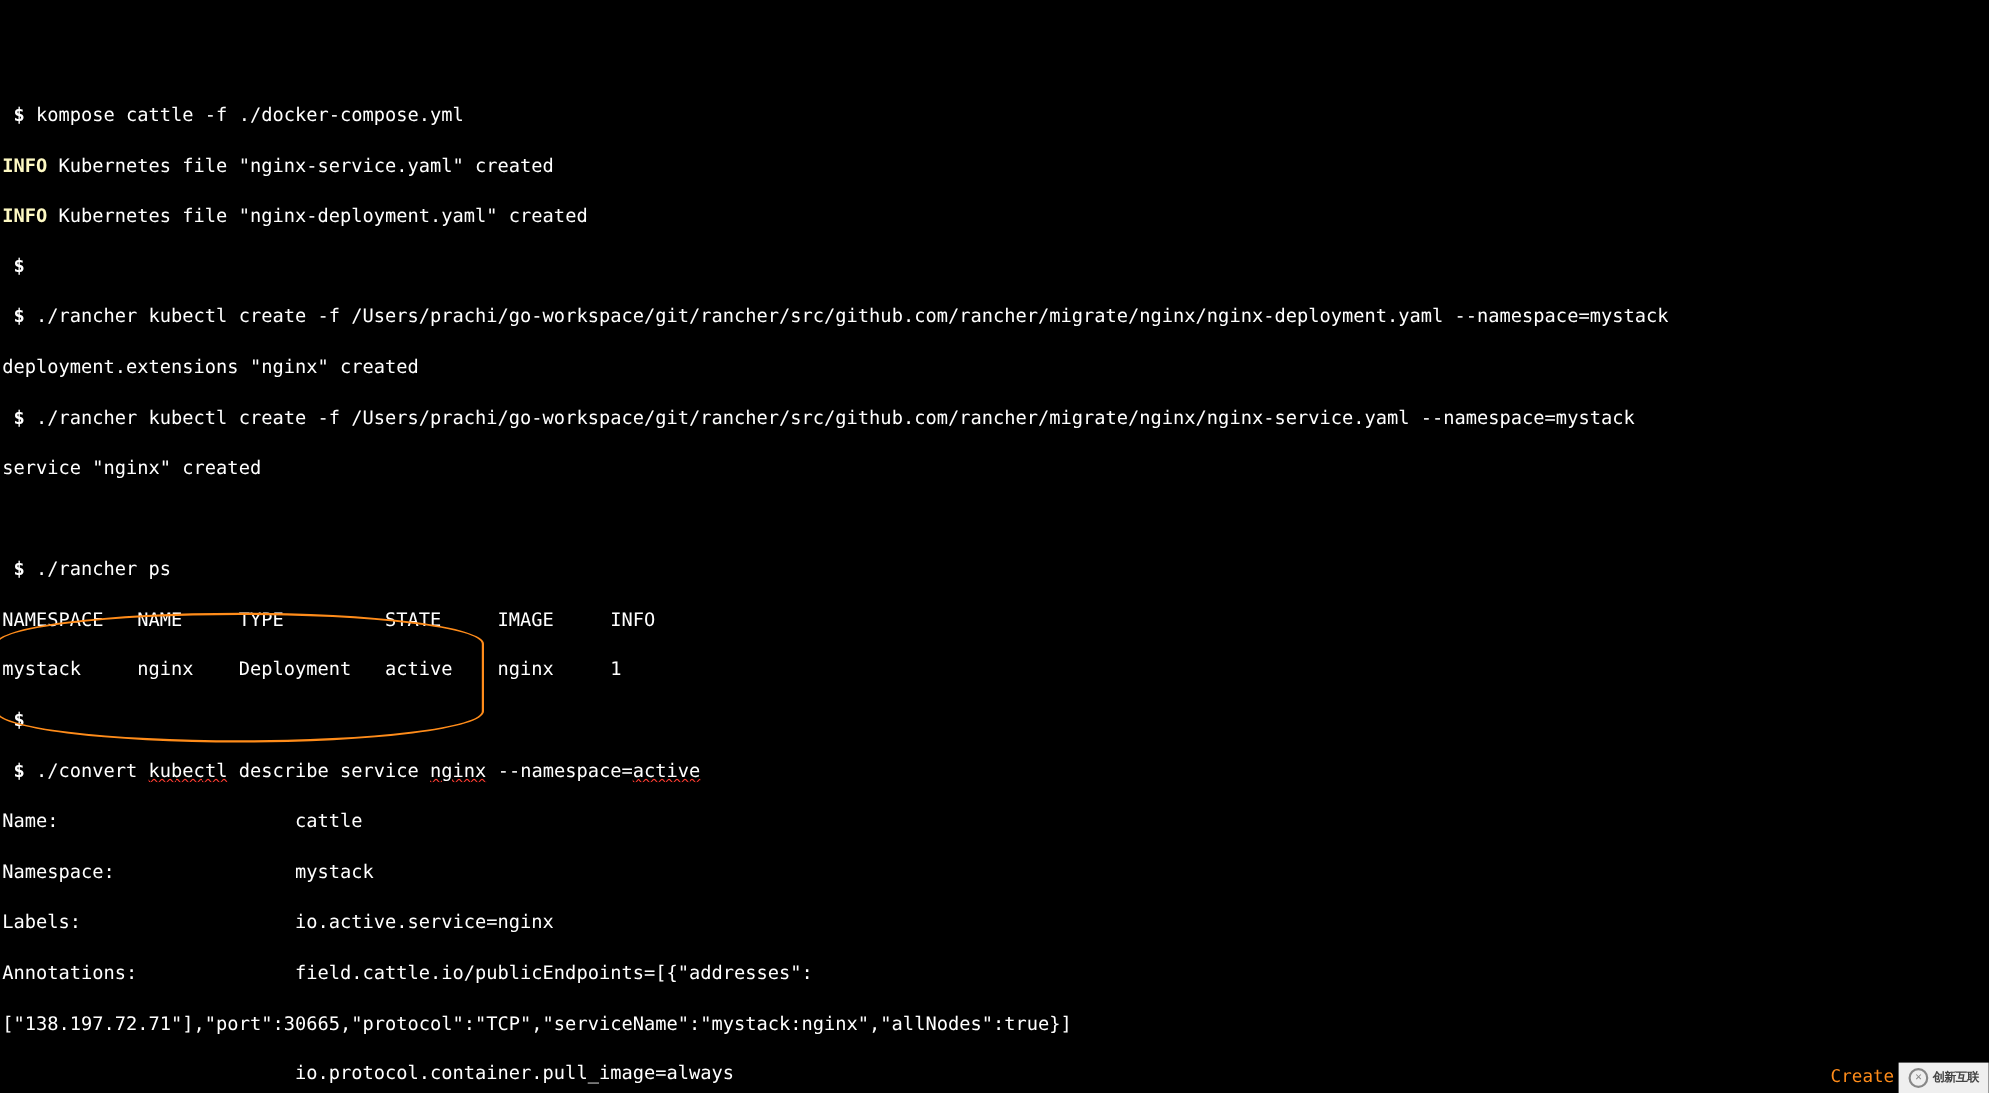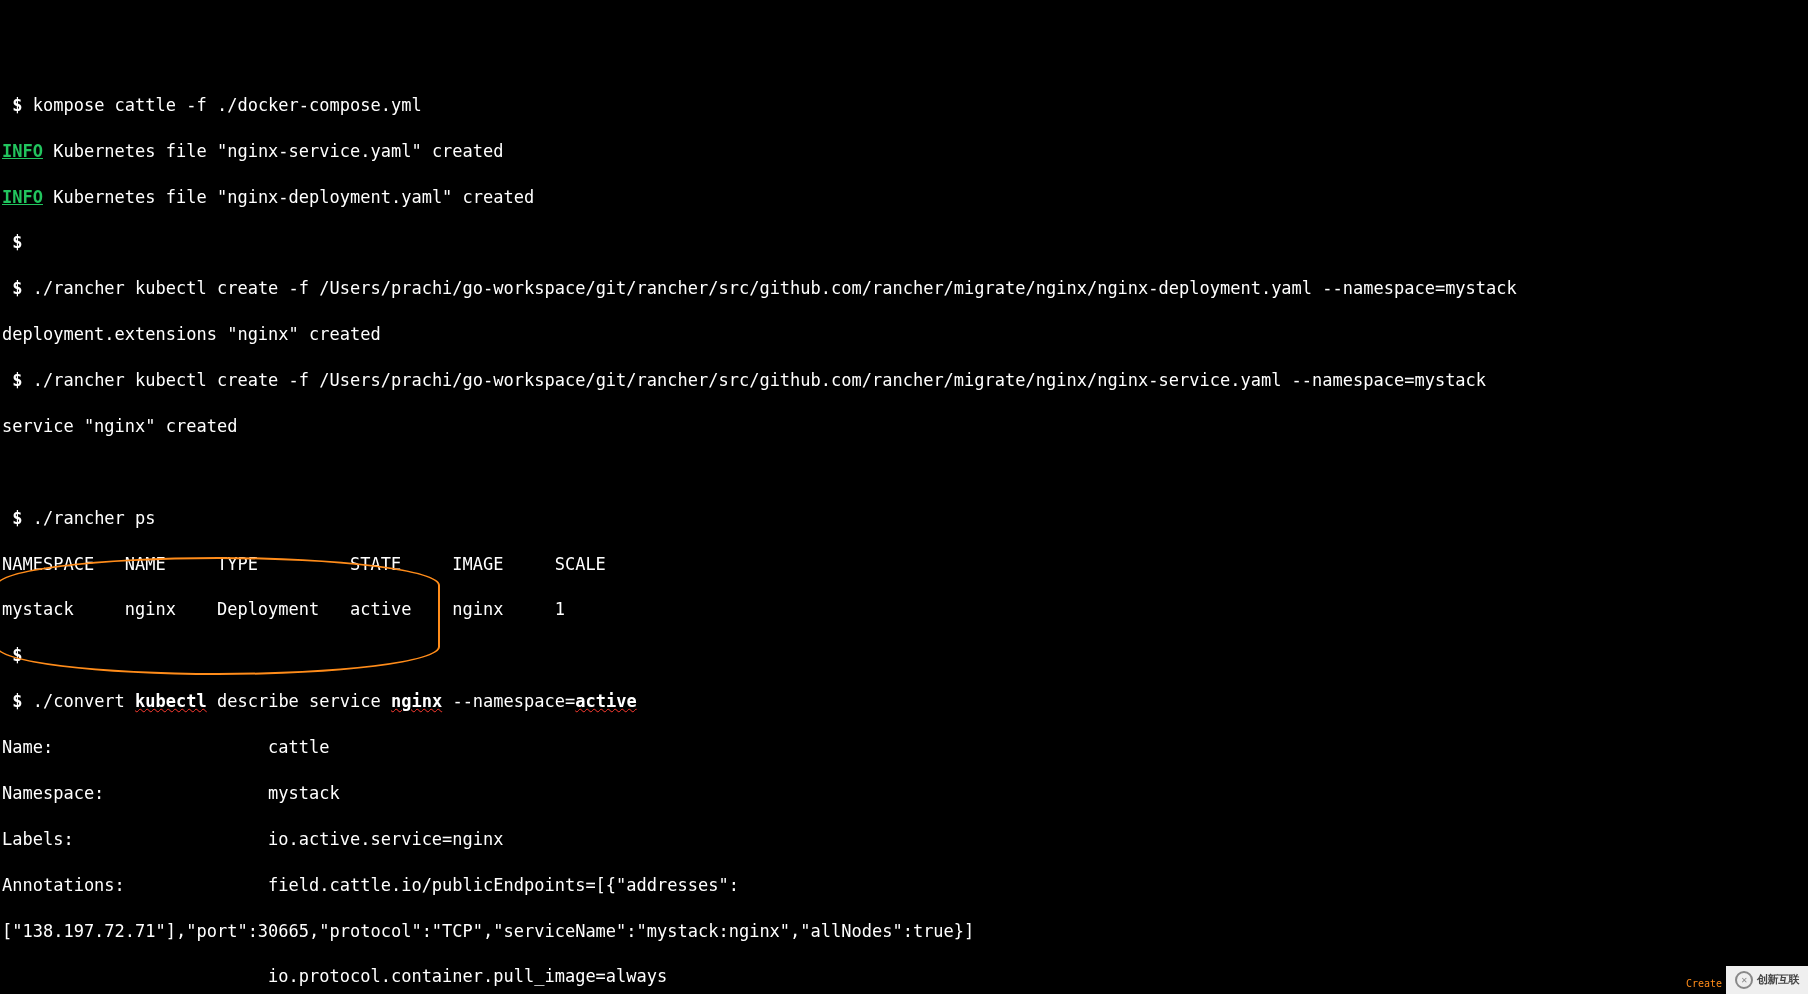--- a/index.html
+++ b/index.html
@@ -21,41 +21,39 @@
       white-space: pre;
     }
     .line {
       display: block;
     }
     .prompt {
       color: #fff;
       font-weight: bold;
     }
     .info {
-      color: #22c55e;
+      color: #fef9c3;
       font-weight: bold;
-      text-decoration: underline;
     }
     .underline-red {
       text-decoration: underline wavy #ff3b30;
       text-decoration-thickness: 1px;
-      font-weight: bold;
     }
     .highlight-ellipse {
       position: absolute;
       border: 2px solid #ff8c1a;
       border-radius: 50% / 24%;
       pointer-events: none;
     }
     .footer-create {
       position: absolute;
       bottom: 4px;
       right: 86px;
       color: #ff8c1a;
-      font-size: 10px;
+      font-size: 16px;
     }
     .footer-logo {
       position: absolute;
       bottom: 0;
       right: 0;
       width: 82px;
       height: 28px;
       background: #efefef;
       display: flex;
       align-items: center;
@@ -86,21 +84,21 @@
 <div class="line"><span class="prompt"> $ </span><span>kompose cattle -f ./docker-compose.yml</span></div>
 <div class="line"><span class="info">INFO</span><span> Kubernetes file "nginx-service.yaml" created</span></div>
 <div class="line"><span class="info">INFO</span><span> Kubernetes file "nginx-deployment.yaml" created</span></div>
 <div class="line"><span class="prompt"> $</span></div>
 <div class="line"><span class="prompt"> $ </span><span>./rancher kubectl create -f /Users/prachi/go-workspace/git/rancher/src/github.com/rancher/migrate/nginx/nginx-deployment.yaml --namespace=mystack</span></div>
 <div class="line"><span>deployment.extensions "nginx" created</span></div>
 <div class="line"><span class="prompt"> $ </span><span>./rancher kubectl create -f /Users/prachi/go-workspace/git/rancher/src/github.com/rancher/migrate/nginx/nginx-service.yaml --namespace=mystack</span></div>
 <div class="line"><span>service "nginx" created</span></div>
 <div class="line"><span></span>&nbsp;</div>
 <div class="line"><span class="prompt"> $ </span><span>./rancher ps</span></div>
-<div class="line"><span>NAMESPACE   NAME     TYPE         STATE     IMAGE     SCALE</span></div>
+<div class="line"><span>NAMESPACE   NAME     TYPE         STATE     IMAGE     INFO</span></div>
 <div class="line"><span>mystack     nginx    Deployment   active    nginx     1</span></div>
 <div class="line"><span class="prompt"> $</span></div>
 <div class="line"><span class="prompt"> $ </span><span>./convert </span><span class="underline-red">kubectl</span><span> describe service </span><span class="underline-red">nginx</span><span> --namespace=</span><span class="underline-red">active</span></div>
 <div class="line"><span>Name:                     cattle</span></div>
 <div class="line"><span>Namespace:                mystack</span></div>
 <div class="line"><span>Labels:                   io.active.service=nginx</span></div>
 <div class="line"><span>Annotations:              field.cattle.io/publicEndpoints=[{"addresses":</span></div>
 <div class="line"><span>["138.197.72.71"],"port":30665,"protocol":"TCP","serviceName":"mystack:nginx","allNodes":true}]</span></div>
 <div class="line"><span>                          io.protocol.container.pull_image=always</span></div>
 

